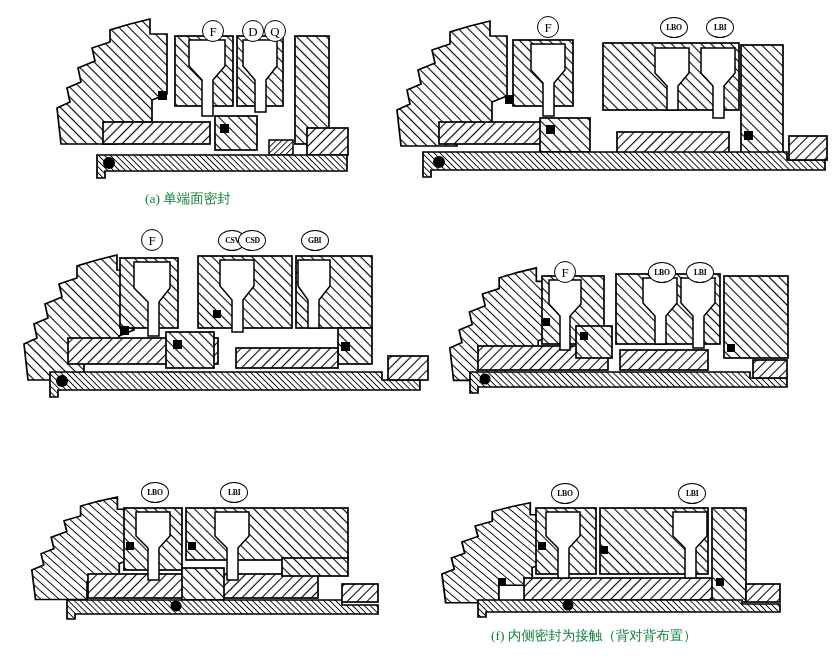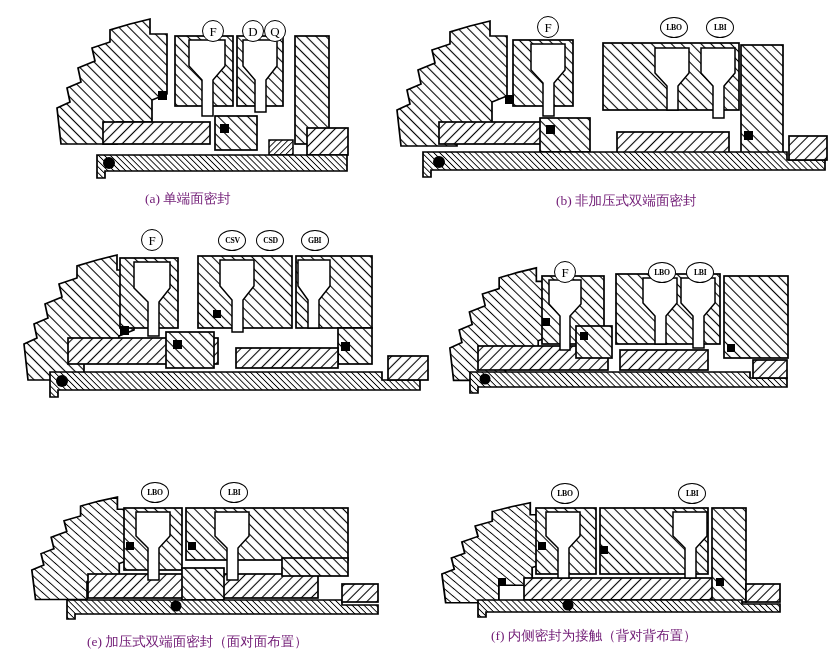--- a/index.html
+++ b/index.html
@@ -1,19 +1,19 @@
 <!DOCTYPE html>
 <html><head>
 <meta charset="utf-8">
 <style>
   html,body{margin:0;padding:0;background:#fff;}
   .stage{position:relative;width:838px;height:672px;background:#fff;overflow:hidden;
          font-family:"Liberation Serif","DejaVu Serif",serif;}
   .stage svg{position:absolute;left:0;top:0;}
-  .caption{position:absolute;font-size:13.5px;color:#701a75;white-space:nowrap;
+  .caption{position:absolute;font-size:13.5px;color:#15803d;white-space:nowrap;
            font-family:"Liberation Serif","DejaVu Serif",serif;}
   .port{position:absolute;box-sizing:border-box;border:1.6px solid #000;border-radius:50%;
         background:#fff;display:flex;align-items:center;justify-content:center;z-index:3;}
   .port.single{width:22px;height:22px;font-size:13px;}
   .port.wide{width:28px;height:21px;font-size:9px;font-weight:700;align-items:center;}
   .pt{display:inline-block;line-height:1;}
   .port.wide .pt{transform:scaleX(0.86);letter-spacing:-0.4px;}
 </style>
 </head>
 <body>
@@ -169,21 +169,21 @@
 <div class="port wide" style="left:706px;top:17px">
       <span class="pt">LBI</span>
     </div>
 
 <div class="port single" style="left:141px;top:229px">
       <span class="pt">F</span>
     </div>
 <div class="port wide" style="left:218px;top:230px">
       <span class="pt">CSV</span>
     </div>
-<div class="port wide" style="left:256px;top:230px">
+<div class="port wide" style="left:238px;top:230px">
       <span class="pt">CSD</span>
     </div>
 <div class="port wide" style="left:301px;top:230px">
       <span class="pt">GBI</span>
     </div>
 
 <div class="port single" style="left:554px;top:261px">
       <span class="pt">F</span>
     </div>
 <div class="port wide" style="left:648px;top:262px">
@@ -201,17 +201,15 @@
     </div>
 
 <div class="port wide" style="left:551px;top:483px">
       <span class="pt">LBO</span>
     </div>
 <div class="port wide" style="left:678px;top:483px">
       <span class="pt">LBI</span>
     </div>
 
 <div class="caption" style="left:145px;top:190px">(a) 单端面密封</div>
-<div class="caption" style="left:556px;top:192px">(b) 非加压式双端面密封</div>
-<div class="caption" style="left:87px;top:633px">(e) 加压式双端面密封（面对面布置）</div>
 <div class="caption" style="left:491px;top:627px">(f) 内侧密封为接触（背对背布置）</div>
 
 </div>
 
 </body></html>

